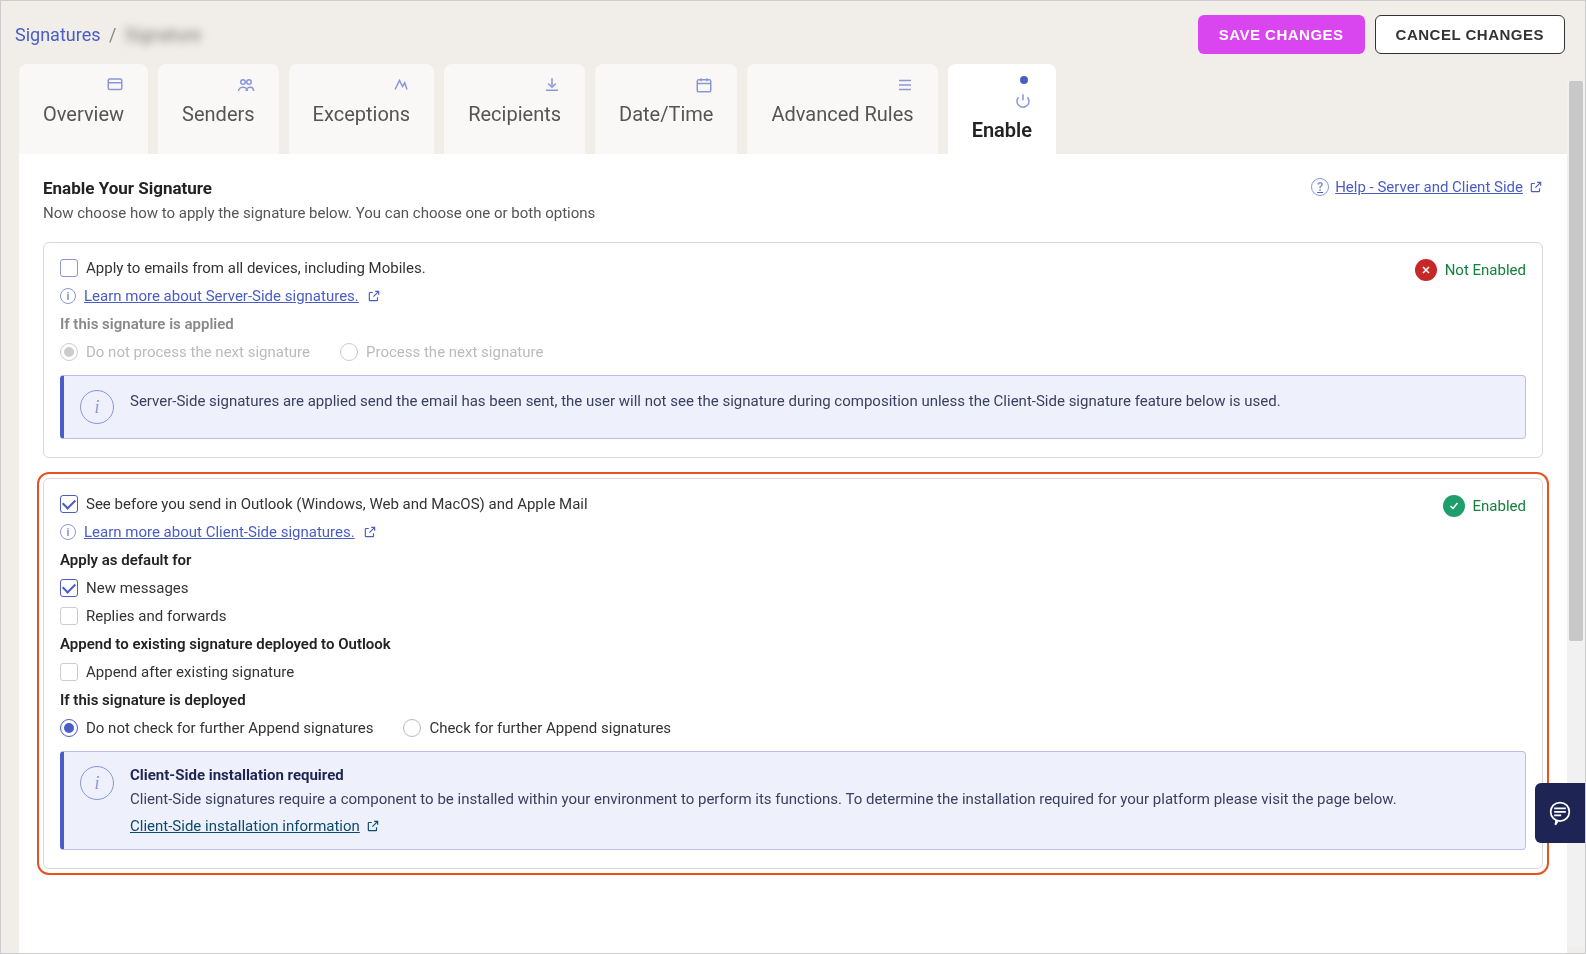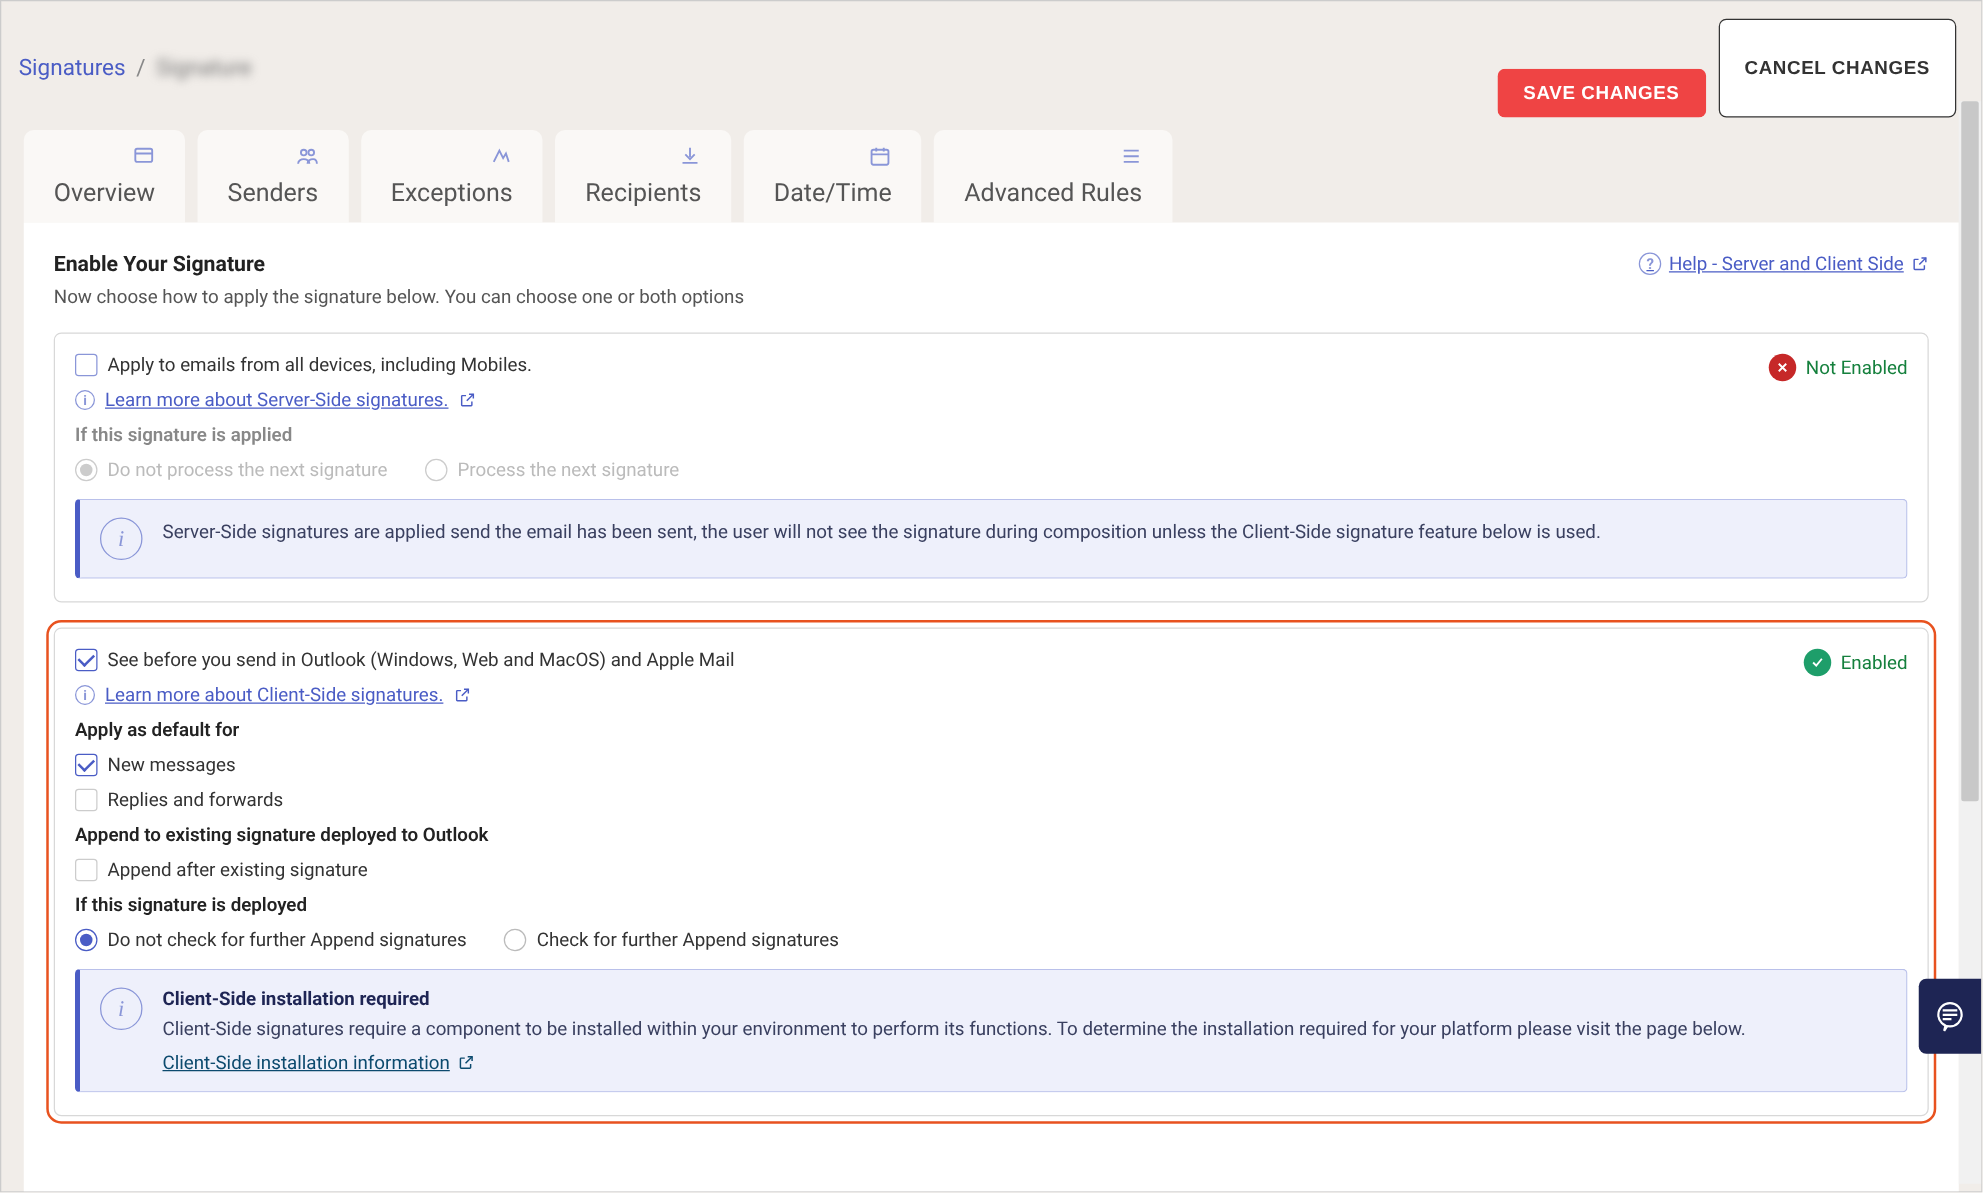--- a/index.html
+++ b/index.html
@@ -36,24 +36,23 @@
 .header-buttons { display: flex; gap: 10px; }
 .btn {
   font-size: 15px;
   font-weight: 600;
   padding: 10px 20px;
   border-radius: 6px;
   cursor: pointer;
   border: 1px solid transparent;
 }
 .btn-primary {
-  background: #ef4444;
+  background: #d946ef;
   color: #fff;
   letter-spacing: 0.5px;
-  margin-top: 40px;
 }
 .btn-secondary {
   background: #fff;
   color: #333;
   border: 1.5px solid #333;
   letter-spacing: 0.5px;
 }
 .tabs {
   display: flex;
   gap: 10px;
@@ -238,20 +237,30 @@
         </span>
       <span>Date/Time</span>
     </div>
     <div class="tab">
       <span class="tab-icon">
           <svg width="18" height="18" viewBox="0 0 24 24" fill="none" stroke="currentColor" stroke-width="2">
             <path d="M4 6h16M4 12h16M4 18h16"></path>
           </svg>
         </span>
       <span>Advanced Rules</span>
+    </div>
+    <div class="tab active">
+      <span class="dot"></span>
+      <span class="tab-icon">
+          <svg width="18" height="18" viewBox="0 0 24 24" fill="none" stroke="currentColor" stroke-width="2">
+            <path d="M12 3v8"></path>
+            <path d="M6 7a8 8 0 1 0 12 0"></path>
+          </svg>
+        </span>
+      <span>Enable</span>
     </div>
   </div>
 
   <div class="content">
     <div class="page-title-row">
       <div>
         <div class="page-title">Enable Your Signature</div>
         <div class="page-subtitle">Now choose how to apply the signature below. You can choose one or both options</div>
       </div>
       <a class="help-link">

